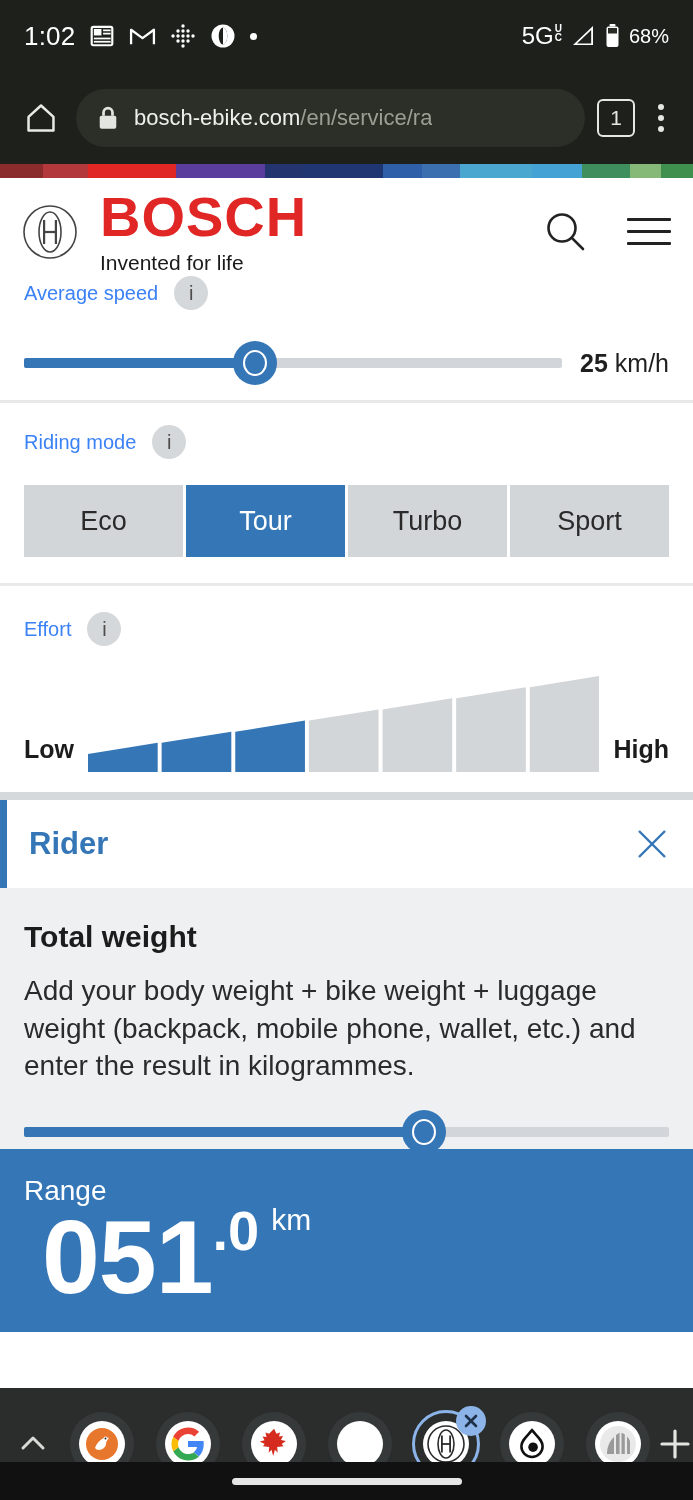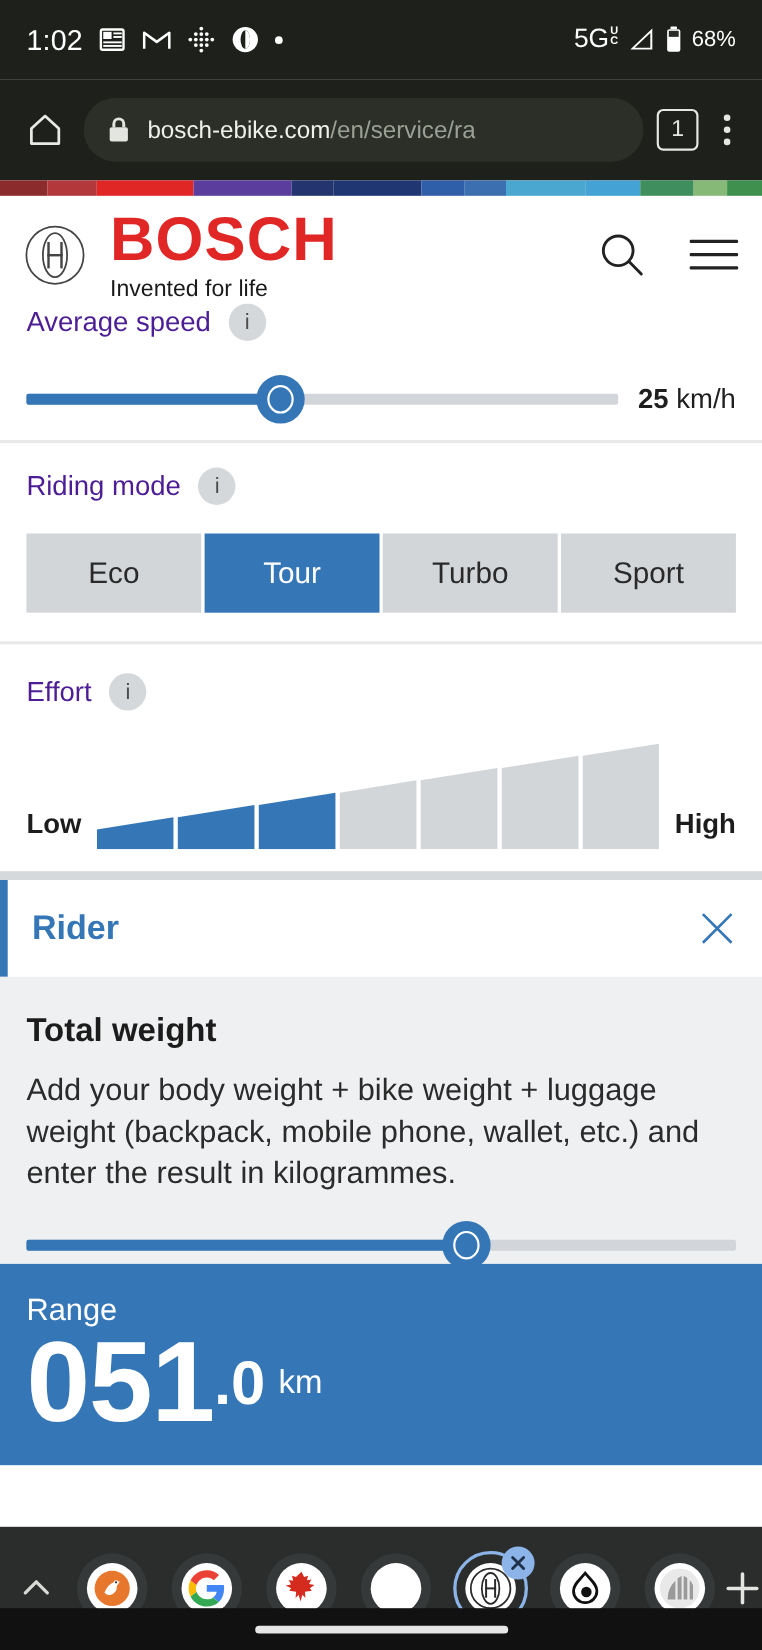--- a/index.html
+++ b/index.html
@@ -61,21 +61,21 @@
   .brand-tag { font-size: 21px; color: #1a1a1a; margin-top: 6px; }
   .hdr-actions { margin-left: auto; display: flex; align-items: center; gap: 38px; }
   .burger { width: 44px; display: flex; flex-direction: column; gap: 9px; }
   .burger i { display:block; height: 3px; background: #222; border-radius: 1px; }
 
   
   .calc { background: #fff; }
   .panel { padding: 0 24px; background:#fff; }
   .sec-divider { height: 3px; background: #e9e9e9; }
   .row-label { display: flex; align-items: center; gap: 16px; }
-  .row-label .lbl { font-size: 25px; color: #4c1d95; }
+  .row-label .lbl { font-size: 20px; color: #3b82f6; }
   .info {
     width: 34px; height: 34px; border-radius: 50%; background: #d5d8da;
     display: inline-flex; align-items: center; justify-content: center;
     font-size: 20px; color: #4d4d4d; font-style: normal;
   }
 
   
   .slider-row { display: flex; align-items: center; gap: 18px; }
   .slider { position: relative; height: 34px; flex: 1; display:flex; align-items:center;}
   .track { position: absolute; left:0; right:0; height: 10px; border-radius: 2px; background: #d2d5d9; }
@@ -115,21 +115,21 @@
   .rider-p { font-size: 28px; line-height: 1.34; color: #2b2b2b; margin-top: 18px; }
   .weight-row { display:flex; align-items: flex-start; gap: 20px; margin-top: 26px; }
   .weight-vals { padding-top: 2px; }
   .weight-sub { font-size: 25px; color: #b3b7bb; margin-top: 6px; }
 
   
   .range {
     background: #3576b7; color: #fff; padding: 26px 24px 20px 24px;
   }
   .range-lbl { font-size: 28px; font-weight: 400; }
-  .range-num { display: flex; align-items: center; margin-top: -4px; }
+  .range-num { display: flex; align-items: flex-start; margin-top: -4px; margin-left: 18px; }
   .range-int { font-size: 104px; font-weight: 700; line-height: 1.05; letter-spacing: -1px; }
   .range-dec { font-size: 56px; font-weight: 700; line-height: 1; }
   .range-unit { font-size: 30px; margin-left: 12px; font-weight: 400; }
 
   
   .tabstrip {
     position:absolute; left:0; right:0; bottom:0;
     background: #2a2d2b; height: 112px;
     display: flex; align-items: center; padding: 0 16px; gap: 6px;
   }

